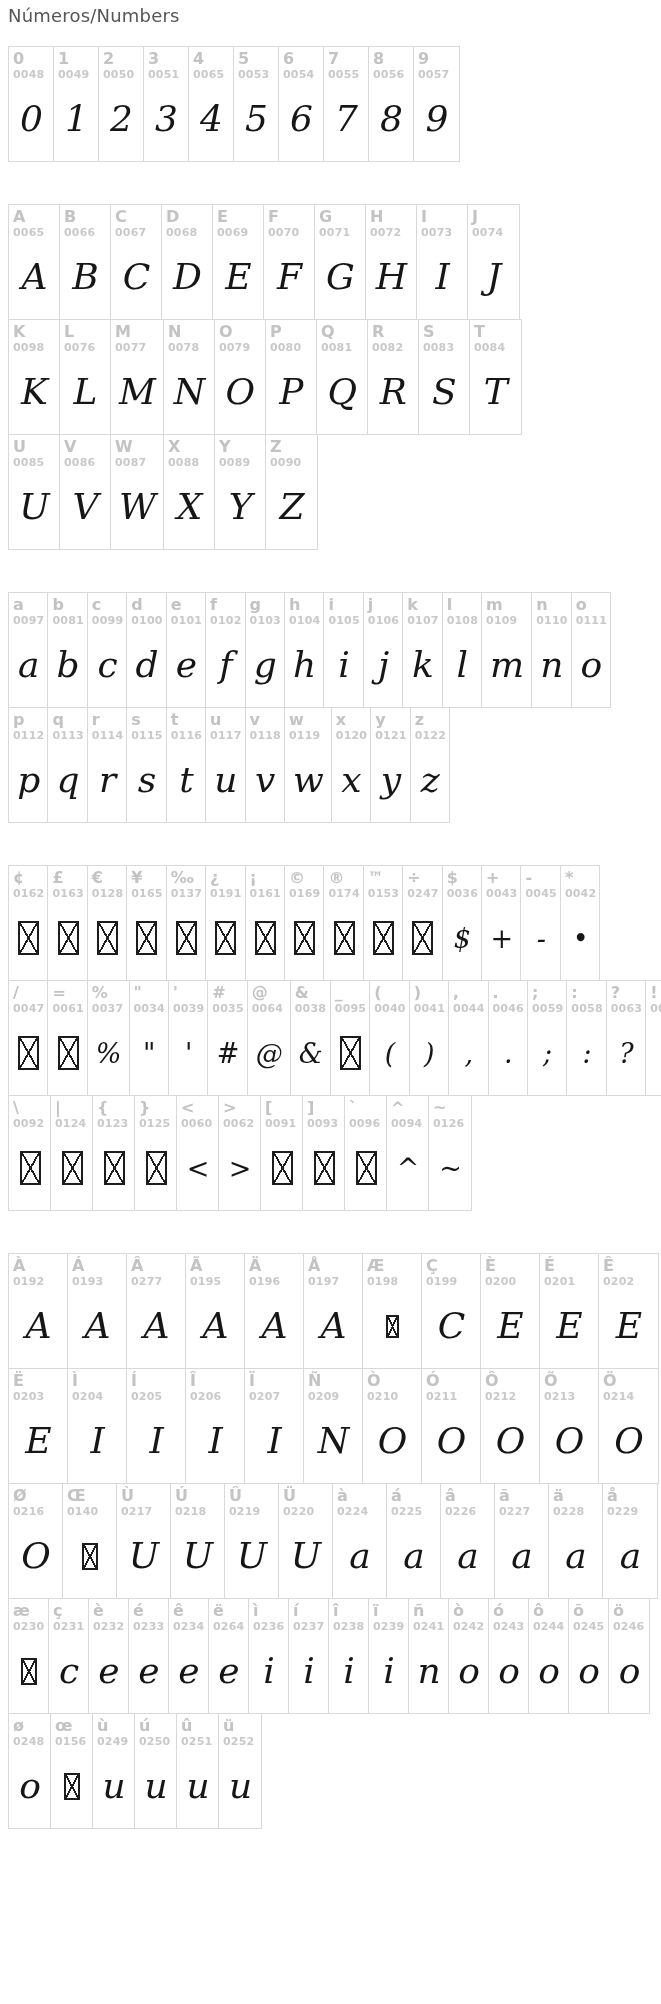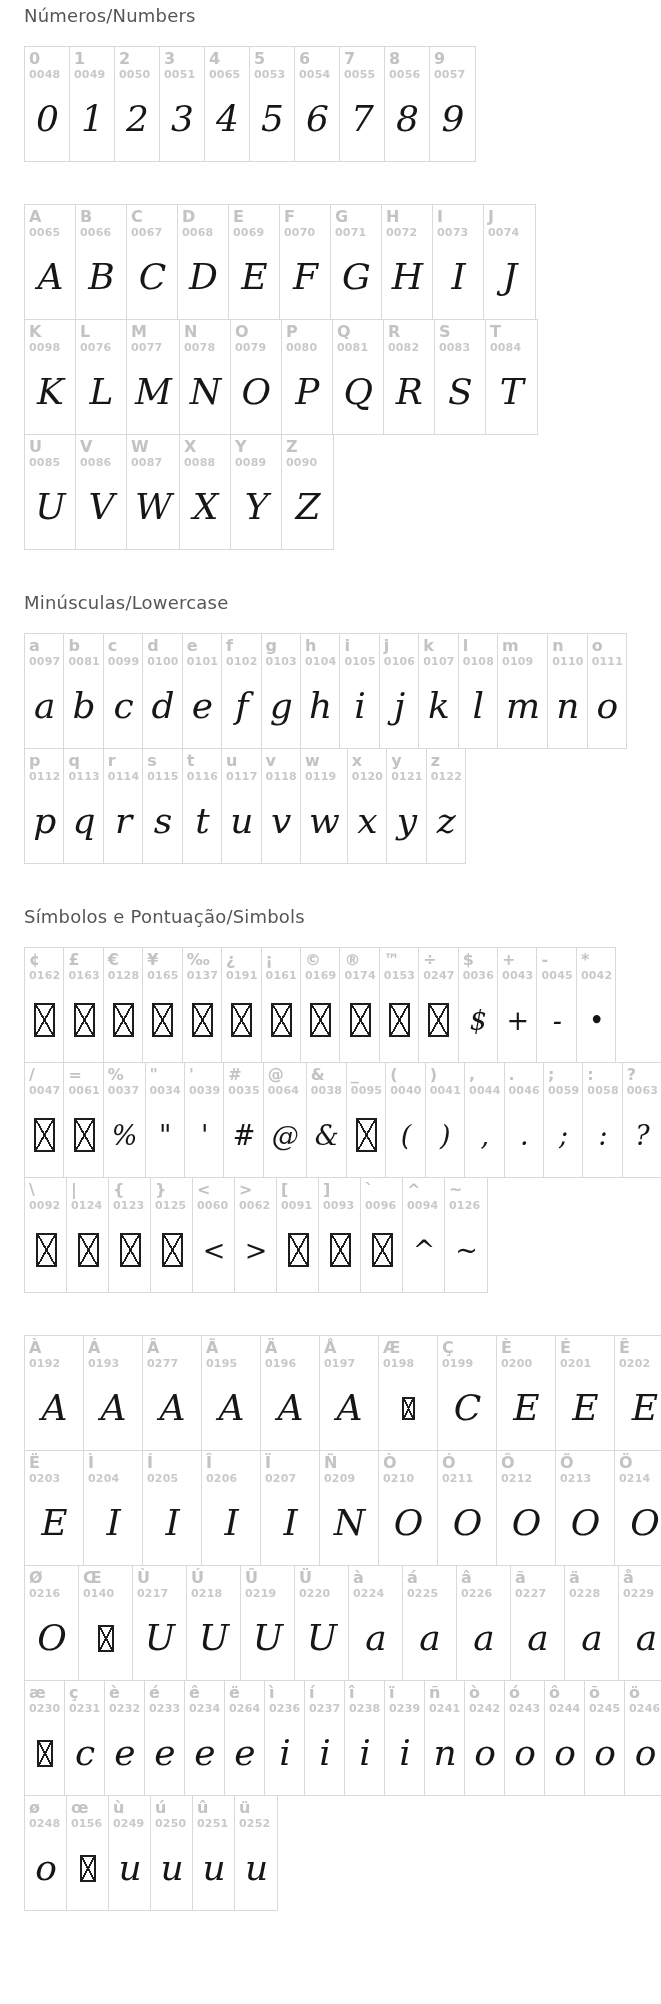--- a/index.html
+++ b/index.html
@@ -2,21 +2,21 @@
 <html><head>
 <meta charset="utf-8">
 <style>
   * { box-sizing: border-box; margin: 0; padding: 0; }
   html, body { background: #ffffff; }
   body {
     width: 661px;
     font-family: "DejaVu Sans", "Liberation Sans", sans-serif;
     color: #555;
   }
-  .wrap { padding: 5px 8px 10px 24px; }
+  .wrap { padding: 5px 8px 10px 8px; }
 
   .section { margin-top: 42px; }
   .section:first-child { margin-top: 0; }
 
   .section-title {
     font-size: 18px;
     font-weight: 400;
     color: #565656;
     letter-spacing: 0.2px;
     margin-bottom: 20px;
@@ -293,21 +293,20 @@
           </div>
           <div class="cell">
             <div class="cell-char">Z</div>
             <div class="cell-code">0090</div>
             <div class="cell-glyph">Z</div>
           </div>
         </div>
       </div>
     </div>
     <div class="section sec-lowercase">
-      <h2 class="section-title">Minúsculas/Lowercase</h2>
       <div class="rows">
         <div class="grid-row">
           <div class="cell">
             <div class="cell-char">a</div>
             <div class="cell-code">0097</div>
             <div class="cell-glyph">a</div>
           </div>
           <div class="cell">
             <div class="cell-char">b</div>
             <div class="cell-code">0081</div>
@@ -432,21 +431,20 @@
           </div>
           <div class="cell">
             <div class="cell-char">z</div>
             <div class="cell-code">0122</div>
             <div class="cell-glyph">z</div>
           </div>
         </div>
       </div>
     </div>
     <div class="section sec-symbols">
-      <h2 class="section-title">Símbolos e Pontuação/Simbols</h2>
       <div class="rows">
         <div class="grid-row">
           <div class="cell">
             <div class="cell-char">¢</div>
             <div class="cell-code">0162</div>
             <div class="cell-glyph">
               <span class="nd nd-lg"></span>
             </div>
           </div>
           <div class="cell">

